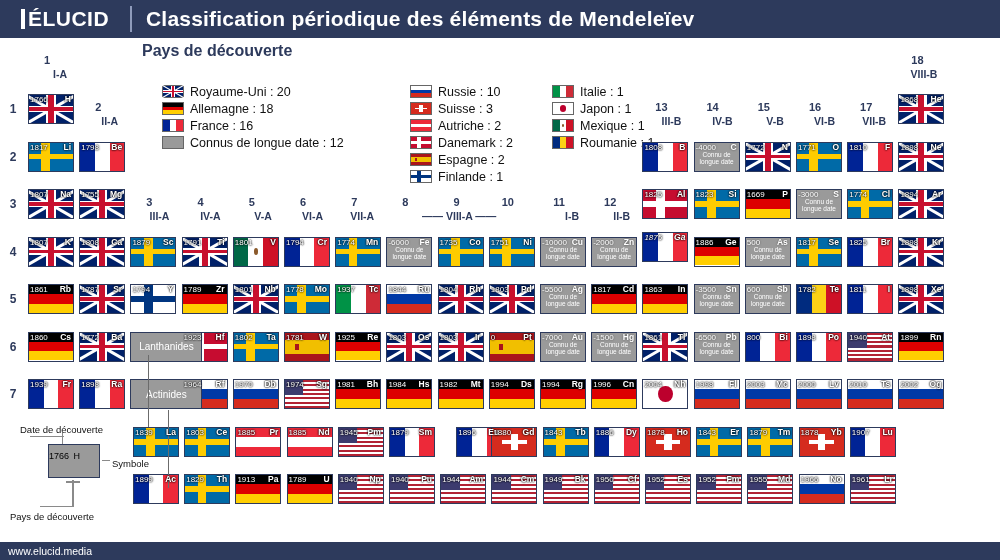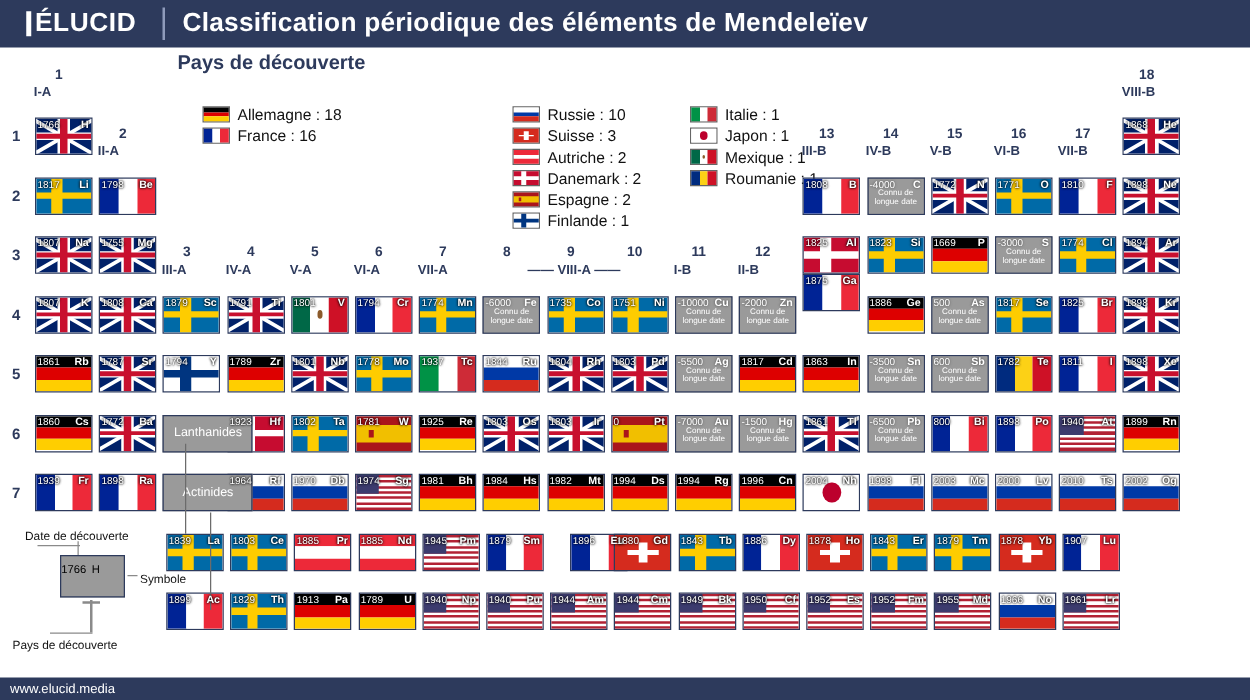--- a/index.html
+++ b/index.html
@@ -35,21 +35,21 @@
   
   #legend-title{
     position:absolute;left:142px;top:42px;
     color:#2d3a5c;font-size:16px;font-weight:bold;
   }
   .legend-col{position:absolute;font-size:12.5px;color:#111;}
   .legend-row{display:flex;align-items:center;height:15px;margin-bottom:2px;}
   .legend-row .lflag{width:22px;height:13px;margin-right:6px;border:1px solid #666;box-sizing:border-box;}
   
   .grpnum{position:absolute;text-align:center;font-size:11px;color:#2d3a5c;font-weight:bold;width:40px;}
-  .grpsub{position:absolute;text-align:left;font-size:10.5px;color:#2d3a5c;font-weight:bold;width:40px;}
+  .grpsub{position:absolute;text-align:right;font-size:10.5px;color:#2d3a5c;font-weight:bold;width:40px;}
   .pernum{position:absolute;font-size:12px;color:#2d3a5c;font-weight:bold;width:14px;text-align:center;}
   .viiia-bar{position:absolute;font-size:10.5px;color:#2d3a5c;font-weight:bold;text-align:center;}
   
   .el{position:absolute;width:46px;height:30px;border:1px solid #2d3a5c;box-sizing:border-box;overflow:hidden;}
   .el .fl{position:absolute;inset:0;}
   .el .yr{position:absolute;left:1px;top:0px;font-size:8px;color:#fff;text-shadow:0 0 2px #000,0 0 2px #000;z-index:3;line-height:9px;}
   .el .sy{position:absolute;right:2px;top:0px;font-size:8.5px;color:#fff;text-shadow:0 0 2px #000,0 0 2px #000;z-index:3;line-height:9px;font-weight:bold;}
   .el.old{background:#9a9a9a;}
   .el.old .yr,.el.old .sy{color:#fff;text-shadow:0 0 2px #444;}
   .el .oldtxt{position:absolute;left:0;right:0;top:8px;text-align:center;font-size:6.5px;color:#fff;line-height:7px;z-index:2;}
@@ -78,37 +78,59 @@
       <span>ÉLUCID</span>
   </div>
   <div id="hdr-sep"></div>
   <div id="hdr-title">Classification périodique des éléments de Mendeleïev</div>
 </div>
 
 <div id="legend-title">Pays de découverte</div>
 <div class="legend-col" id="legend-col-1" style="left:162px;top:84px;">
     <div class="legend-row">
       <span class="lflag">
+        <div class="f">
+        <div style="inset:0;background:#012169"></div>
+        <div style="left:-20%;top:45%;width:140%;height:10%;background:#fff;transform:rotate(30deg);transform-origin:center"></div>
+        <div style="left:-20%;top:45%;width:140%;height:10%;background:#fff;transform:rotate(-30deg);transform-origin:center"></div>
+        <div style="left:0;right:0;top:38%;height:24%;background:#fff"></div>
+        <div style="top:0;bottom:0;left:38%;width:24%;background:#fff"></div>
+        <div style="left:0;right:0;top:43%;height:14%;background:#C8102E"></div>
+        <div style="top:0;bottom:0;left:43%;width:14%;background:#C8102E"></div>
+        </div>
+      </span>
+      <span>Royaume-Uni : 20</span>
+    </div>
+    <div class="legend-row">
+      <span class="lflag">
         <div class="f h3">
         <span style="top:0;background:#000"></span>
           <span style="top:33.34%;background:#DD0000"></span>
           <span style="top:66.68%;background:#FFCE00"></span>
         </div>
       </span>
       <span>Allemagne : 18</span>
     </div>
     <div class="legend-row">
       <span class="lflag">
         <div class="f v3">
         <span style="left:0;background:#002395"></span>
           <span style="left:33.34%;background:#fff"></span>
           <span style="left:66.68%;background:#ED2939"></span>
         </div>
       </span>
       <span>France : 16</span>
+    </div>
+    <div class="legend-row">
+      <span class="lflag">
+        <div class="f">
+          <div style="inset:0;background:#9a9a9a"></div>
+        </div>
+      </span>
+      <span>Connus de longue date : 12</span>
     </div>
   </div>
 <div class="legend-col" id="legend-col-2" style="left:410px;top:84px;">
     <div class="legend-row">
       <span class="lflag">
         <div class="f h3">
         <span style="top:0;background:#fff"></span>
           <span style="top:33.34%;background:#0039A6"></span>
           <span style="top:66.68%;background:#D52B1E"></span>
         </div>
@@ -613,21 +635,21 @@
     <div class="el old" style="left: 591.2px; top: 236.5px;">
       <div class="fl">
         <div class="f">
           <div style="inset:0;background:#9a9a9a"></div>
         </div>
       </div>
       <div class="oldtxt">Connu de longue date</div>
       <span class="yr">-2000</span>
       <span class="sy">Zn</span>
     </div>
-    <div class="el" style="left: 642.4px; top: 219px;">
+    <div class="el" style="left: 642.4px; top: 232px; font-style: italic;">
       <div class="fl">
         <div class="f v3">
         <span style="left:0;background:#002395"></span>
           <span style="left:33.34%;background:#fff"></span>
           <span style="left:66.68%;background:#ED2939"></span>
         </div>
       </div>
       <span class="yr">1875</span>
       <span class="sy">Ga</span>
     </div>

